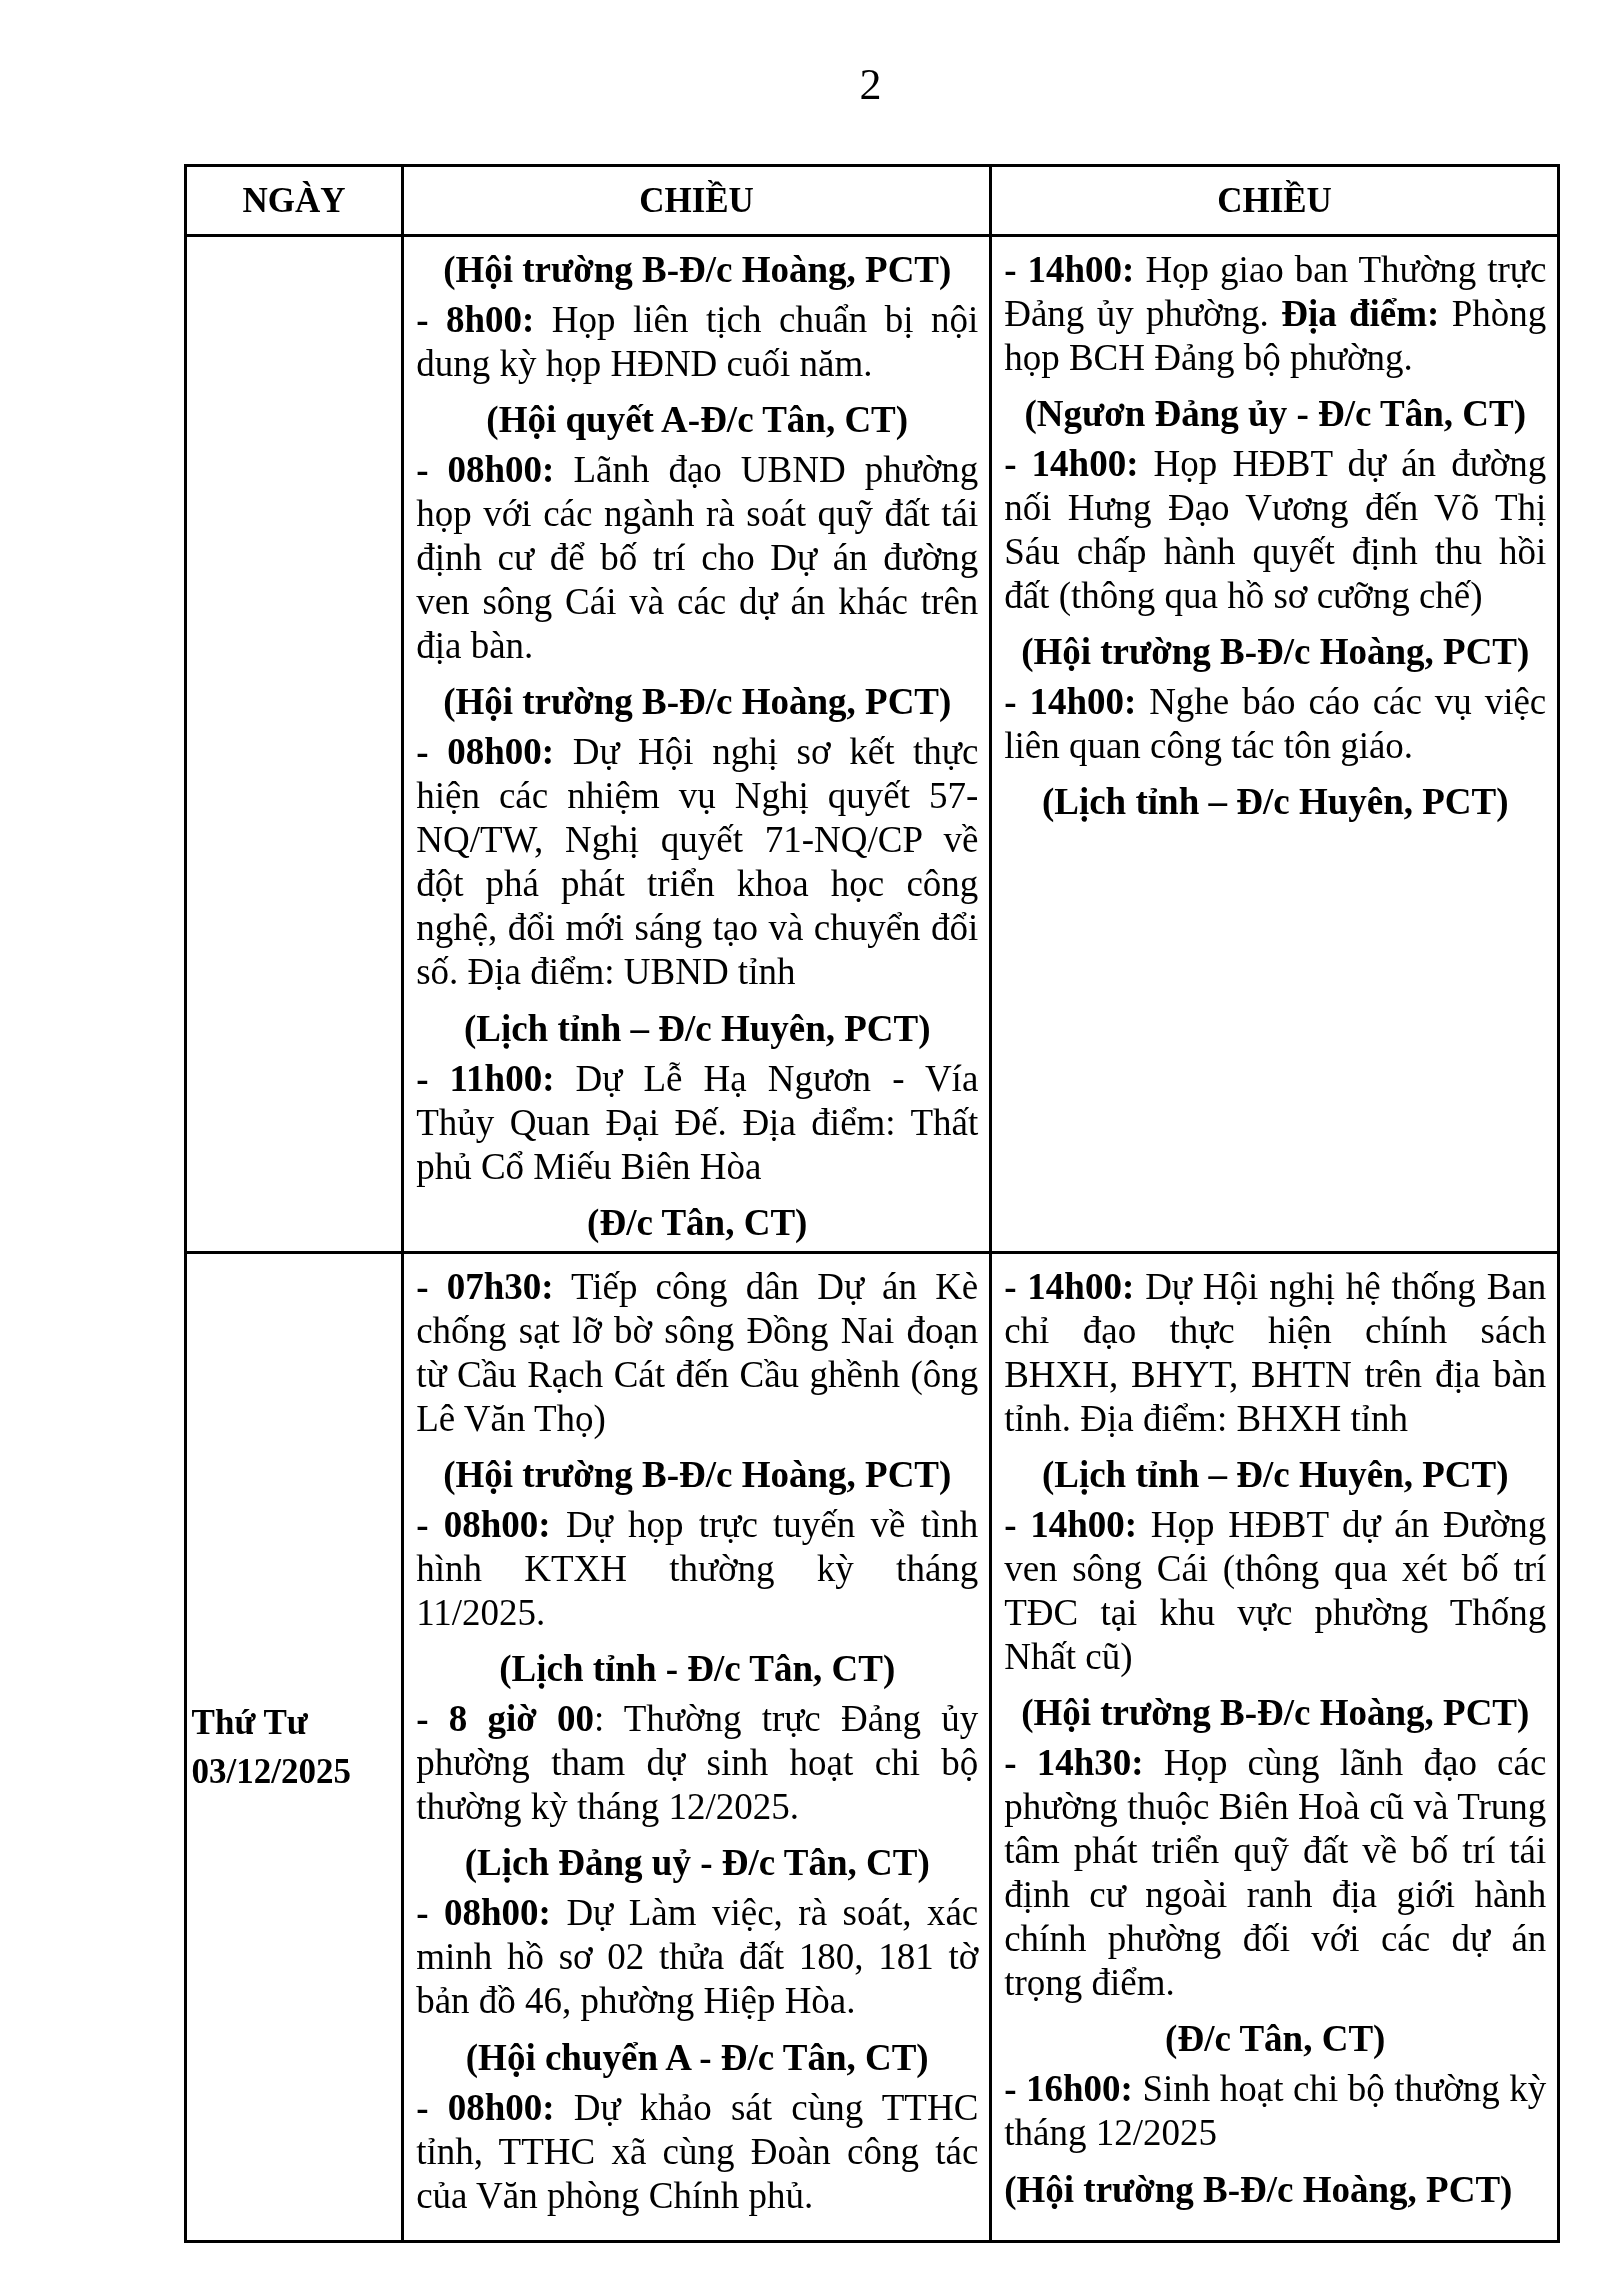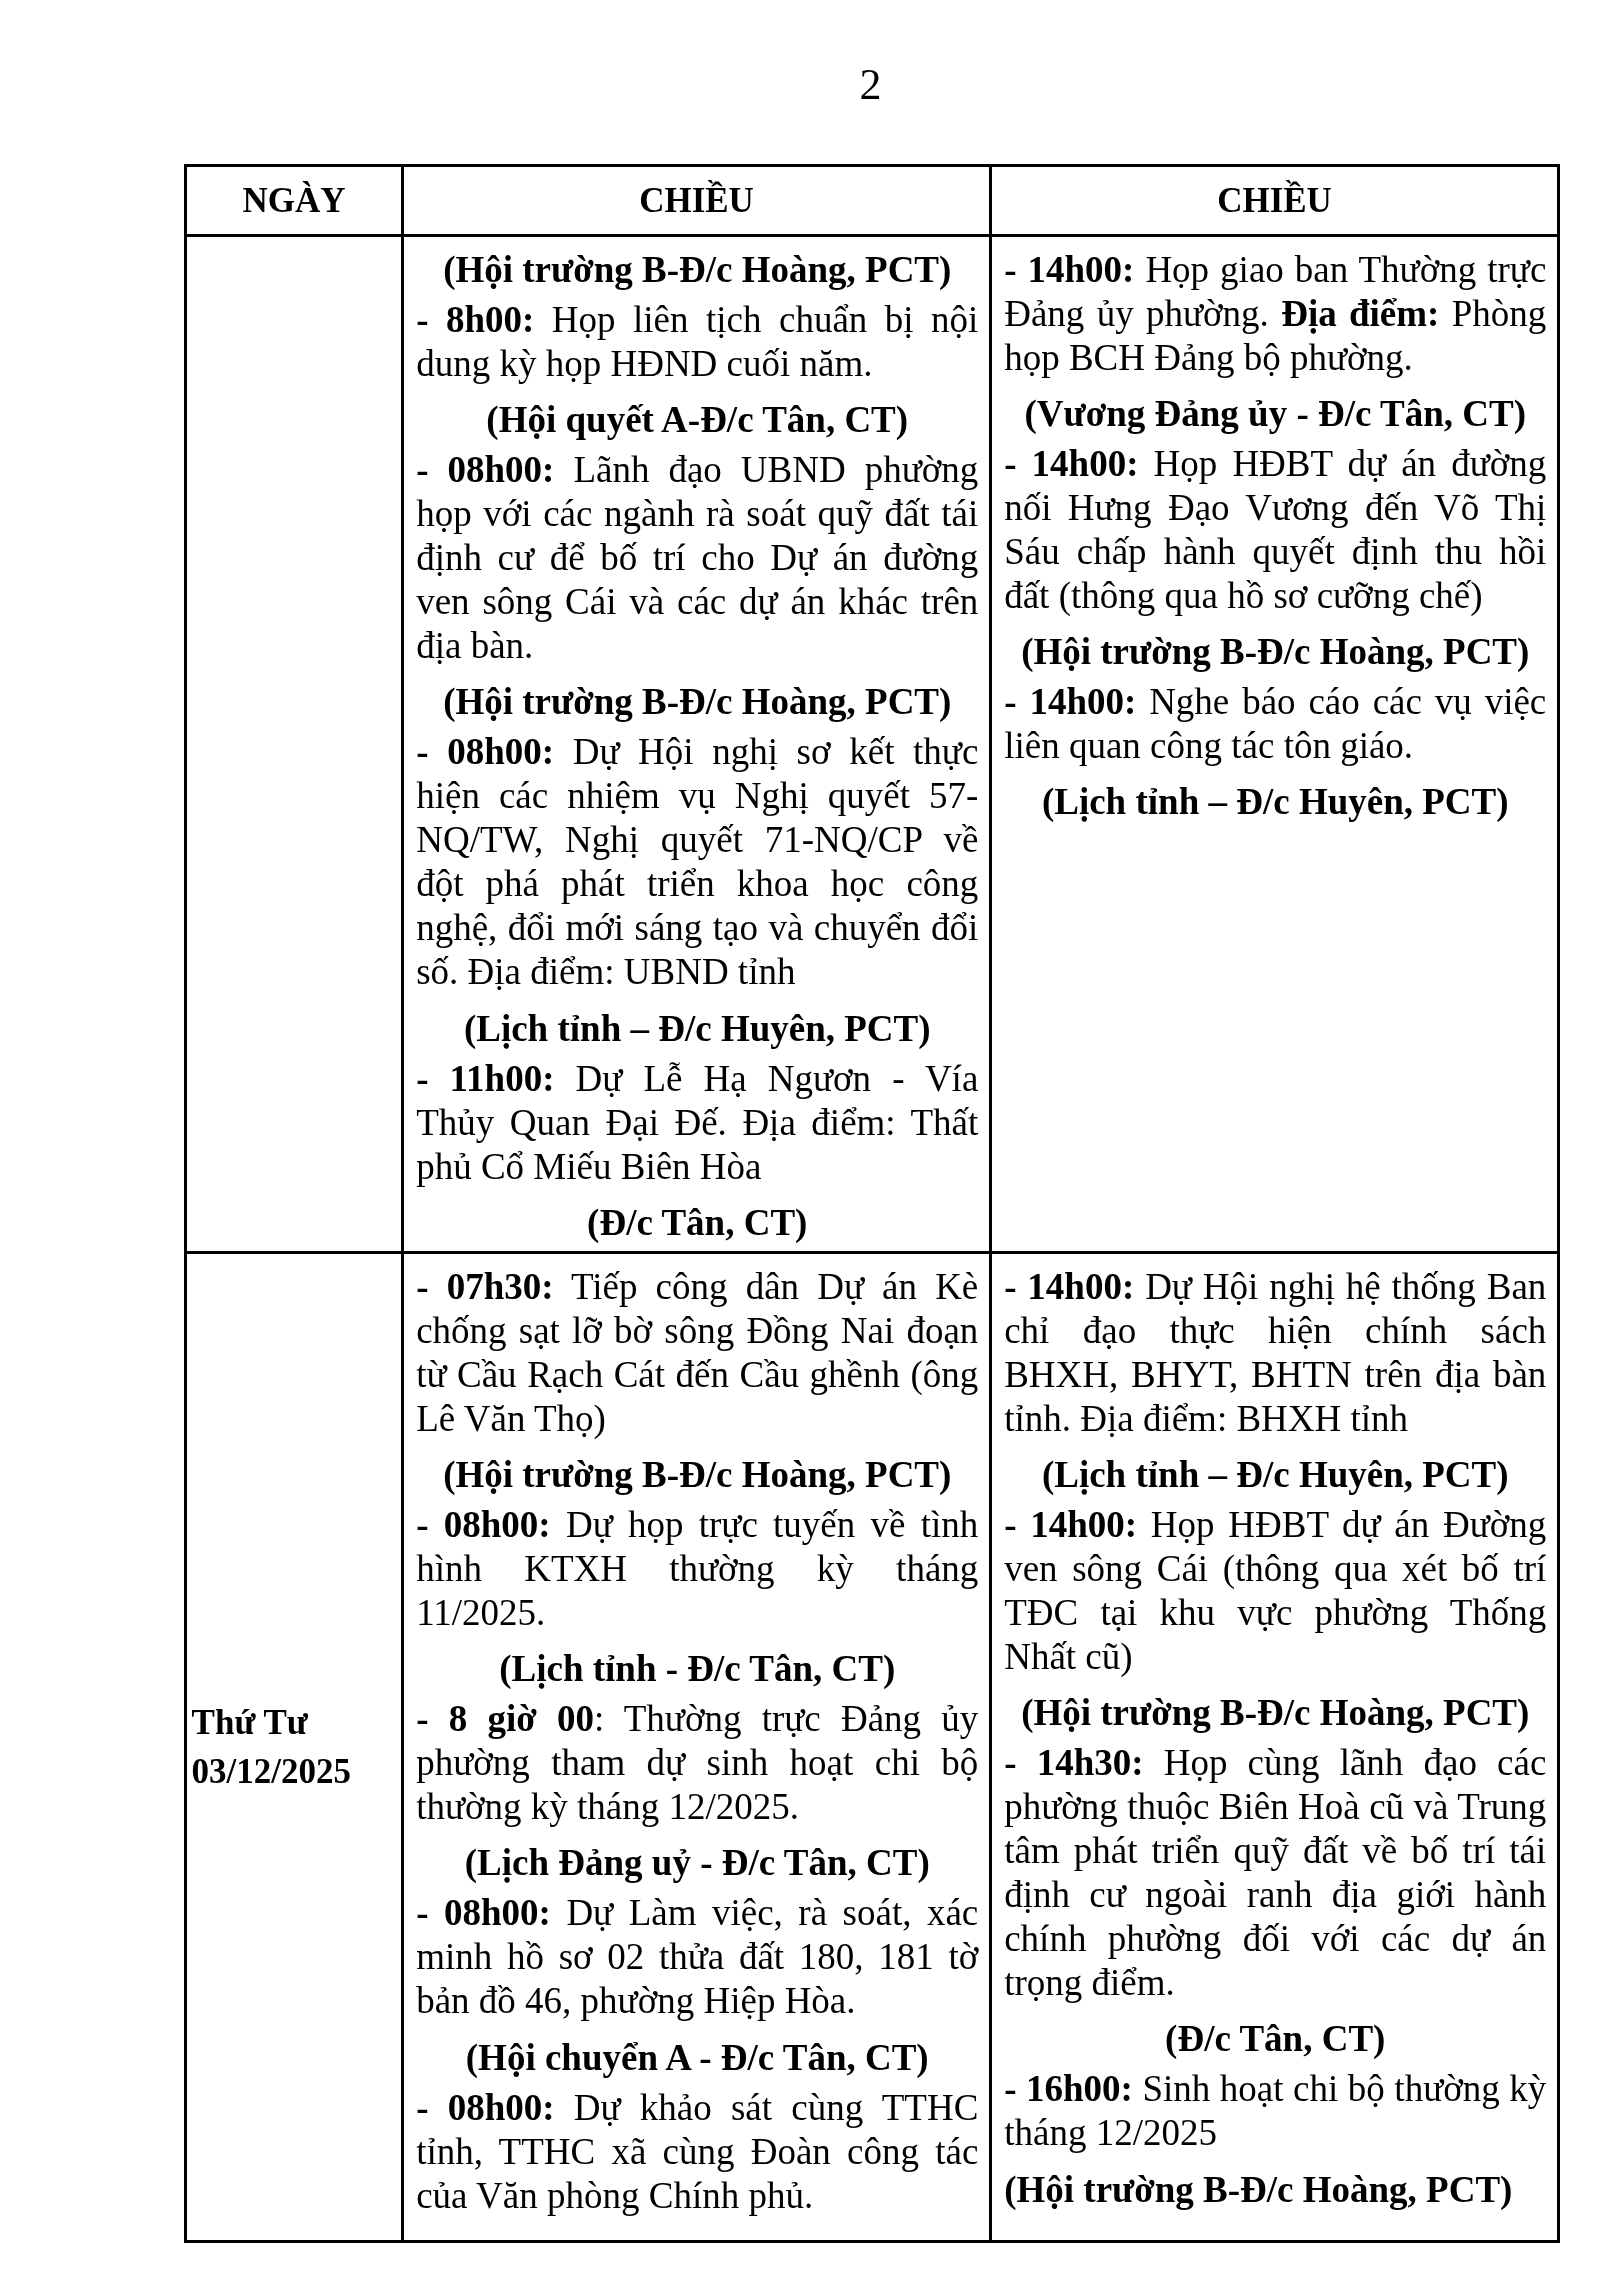--- a/index.html
+++ b/index.html
@@ -105,21 +105,21 @@
             <p class="heading">(Hội quyết A-Đ/c Tân, CT)</p>
             <p class="entry"><b>- 08h00:</b> Lãnh đạo UBND phường họp với các ngành rà soát quỹ đất tái định cư để bố trí cho Dự án đường ven sông Cái và các dự án khác trên địa bàn.</p>
             <p class="heading">(Hội trường B-Đ/c Hoàng, PCT)</p>
             <p class="entry"><b>- 08h00:</b> Dự Hội nghị sơ kết thực hiện các nhiệm vụ Nghị quyết 57-NQ/TW, Nghị quyết 71-NQ/CP về đột phá phát triển khoa học công nghệ, đổi mới sáng tạo và chuyển đổi số. Địa điểm: UBND tỉnh</p>
             <p class="heading">(Lịch tỉnh – Đ/c Huyên, PCT)</p>
             <p class="entry"><b>- 11h00:</b> Dự Lễ Hạ Ngươn - Vía Thủy Quan Đại Đế. Địa điểm: Thất phủ Cổ Miếu Biên Hòa</p>
             <p class="heading">(Đ/c Tân, CT)</p>
           </td>
           <td class="content-cell">
             <p class="entry"><b>- 14h00:</b> Họp giao ban Thường trực Đảng ủy phường. <b>Địa điểm:</b> Phòng họp BCH Đảng bộ phường.</p>
-            <p class="heading">(Vương Đảng ủy - Đ/c Tân, CT)</p>
+            <p class="heading">(Ngươn Đảng ủy - Đ/c Tân, CT)</p>
             <p class="entry"><b>- 14h00:</b> Họp HĐBT dự án đường nối Hưng Đạo Vương đến Võ Thị Sáu chấp hành quyết định thu hồi đất (thông qua hồ sơ cưỡng chế)</p>
             <p class="heading">(Hội trường B-Đ/c Hoàng, PCT)</p>
             <p class="entry"><b>- 14h00:</b> Nghe báo cáo các vụ việc liên quan công tác tôn giáo.</p>
             <p class="heading">(Lịch tỉnh – Đ/c Huyên, PCT)</p>
           </td>
         </tr>
         <tr>
           <td class="day-cell">
             <div>Thứ Tư</div>
             <div>03/12/2025</div>

